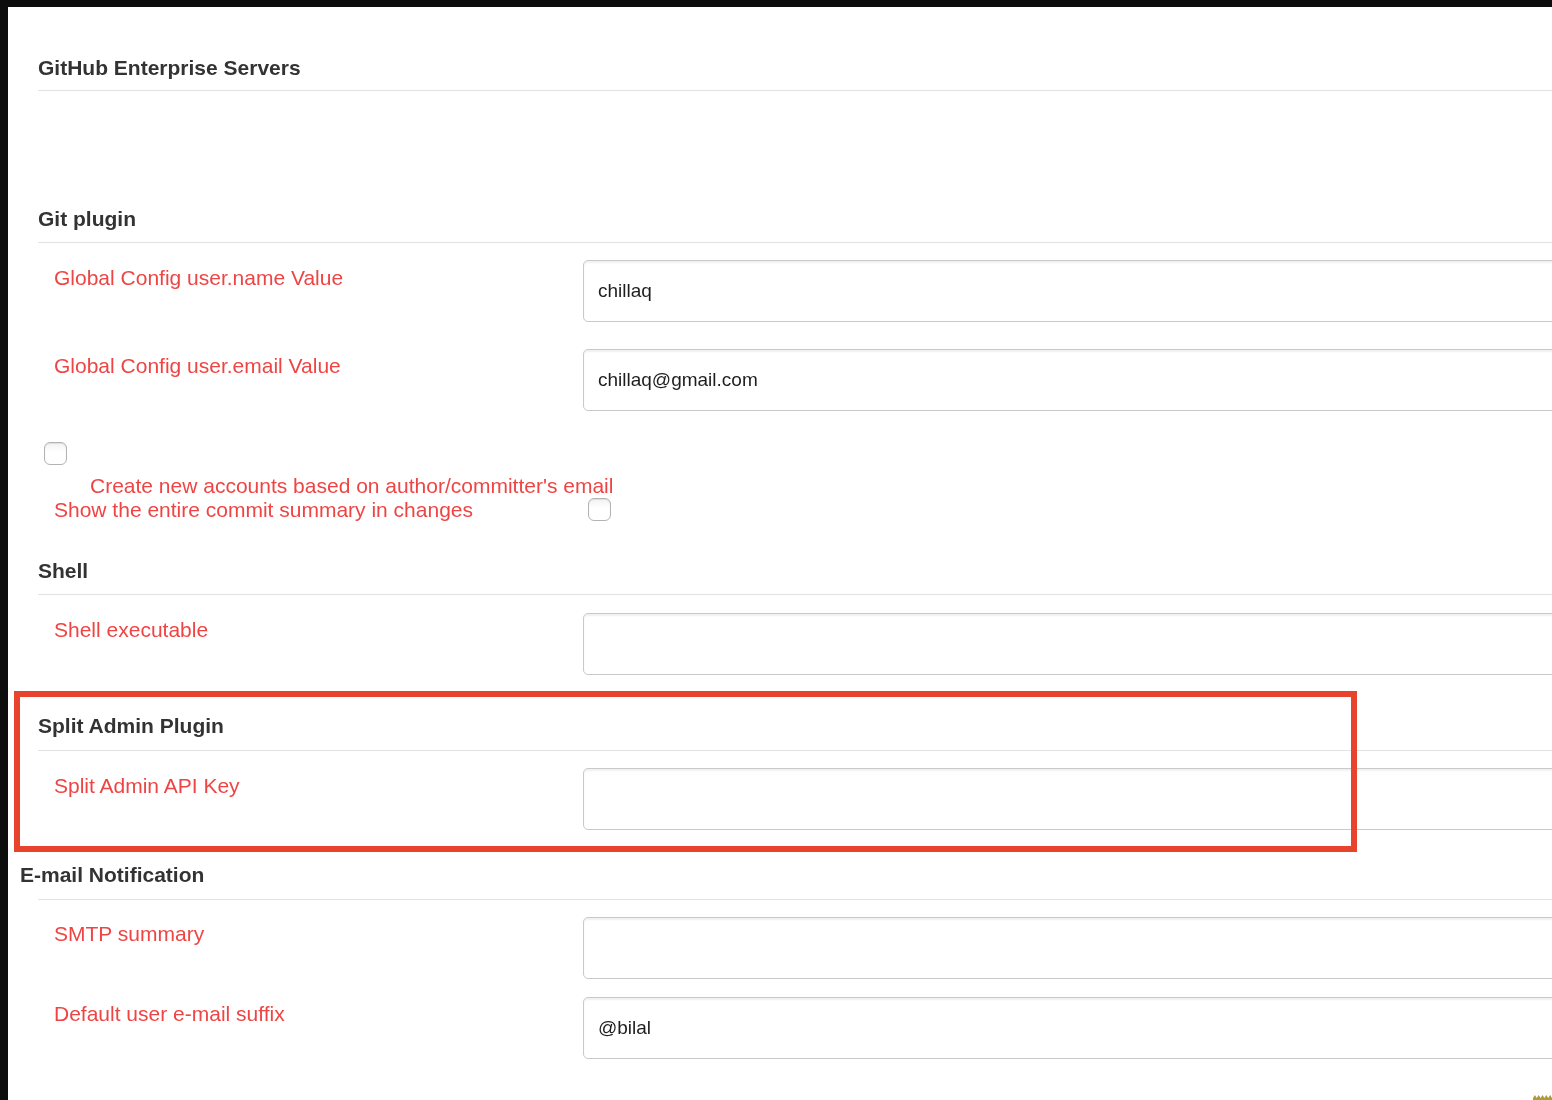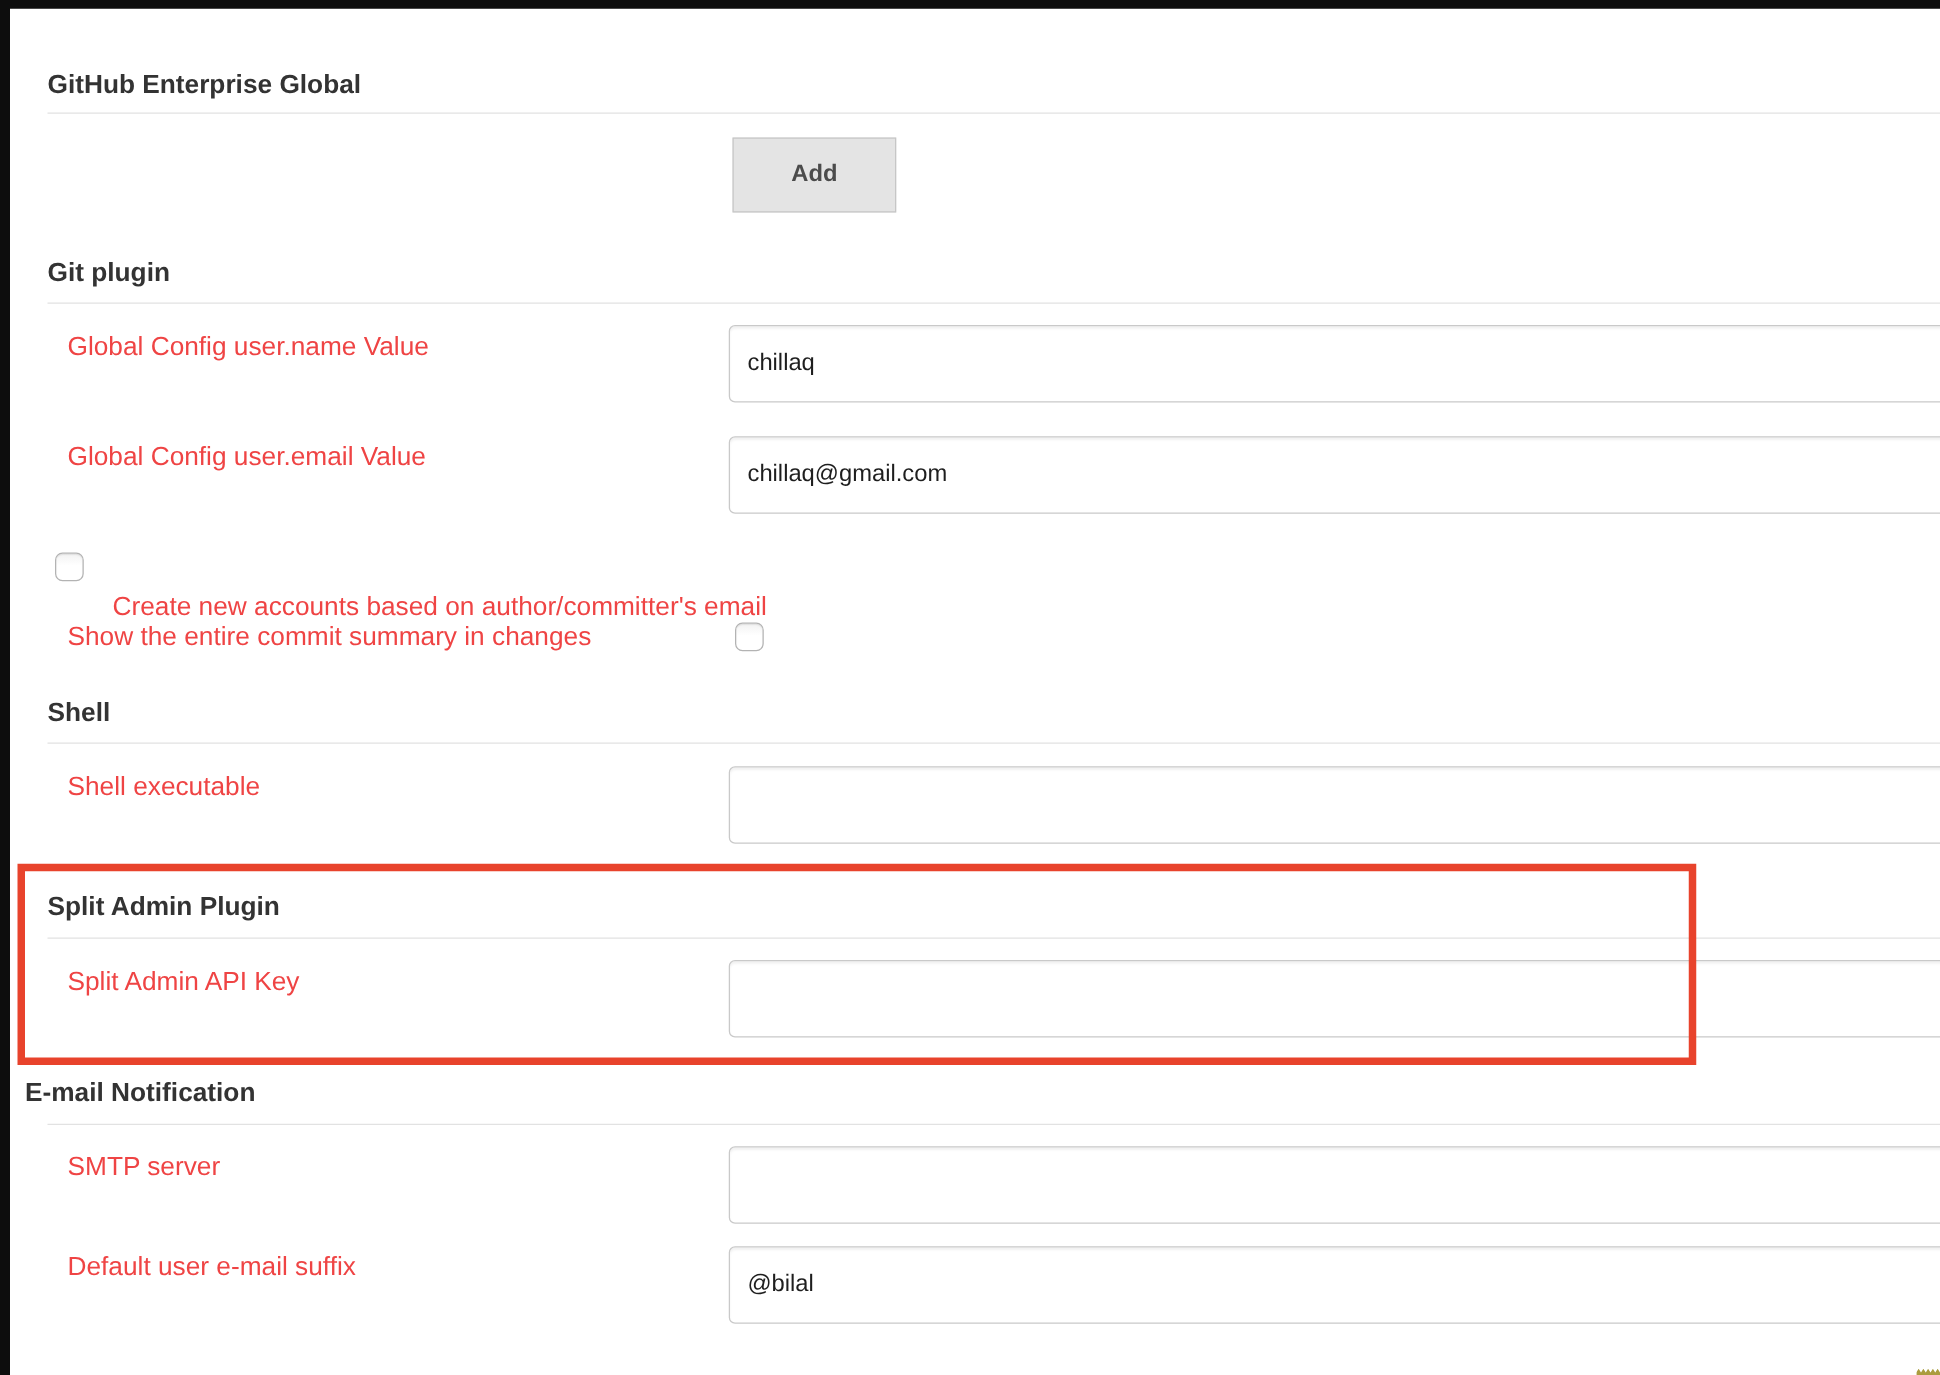--- a/index.html
+++ b/index.html
@@ -92,23 +92,22 @@
     background:#ab9c3e;
     clip-path: polygon(0 60%, 10% 0, 20% 60%, 30% 0, 40% 60%, 50% 0, 60% 60%, 70% 0, 80% 60%, 90% 0, 100% 60%, 100% 100%, 0 100%);
   }
 </style>
 </head>
 <body>
 
 <div id="screen">
 
 
-  <div class="section-title" style="left:38px; top:56px;">GitHub Enterprise Global</div>
+  <div class="section-title" style="left:38px; top:56px;">GitHub Enterprise Servers</div>
   <div class="rule" style="top:90px;"></div>
-  <button class="add-button">Add</button>
 
   <div class="section-title" style="left:38px; top:207px;">Git plugin</div>
   <div class="rule" style="top:242px;"></div>
 
   <div class="field-label" style="left:54px; top:266px;">Global Config user.name Value</div>
   <input class="tinput" style="top: 260px;" type="text" value="chillaq">
 
   <div class="field-label" style="left:54px; top:354px;">Global Config user.email Value</div>
   <input class="tinput" style="top: 349px;" type="text" value="chillaq@gmail.com">
 
@@ -128,21 +127,21 @@
   <div class="rule" style="top:750px;"></div>
 
   <div class="field-label" style="left:54px; top:774px;">Split Admin API Key</div>
   <input class="tinput" style="top: 768px;" type="text" value="">
 
   <div class="highlight-rect"></div>
 
   <div class="section-title" style="left:20px; top:863px;">E-mail Notification</div>
   <div class="rule" style="top:899px;"></div>
 
-  <div class="field-label" style="left:54px; top:922px;">SMTP server</div>
+  <div class="field-label" style="left:54px; top:922px;">SMTP summary</div>
   <input class="tinput" style="top: 917px;" type="text" value="">
 
   <div class="field-label" style="left:54px; top:1002px;">Default user e-mail suffix</div>
   <input class="tinput" style="top: 997px;" type="text" value="@bilal">
 
   <div class="corner-fragment"></div>
 
   <div class="abs top-black-bar"></div>
   <div class="abs left-black-strip"></div>
 

